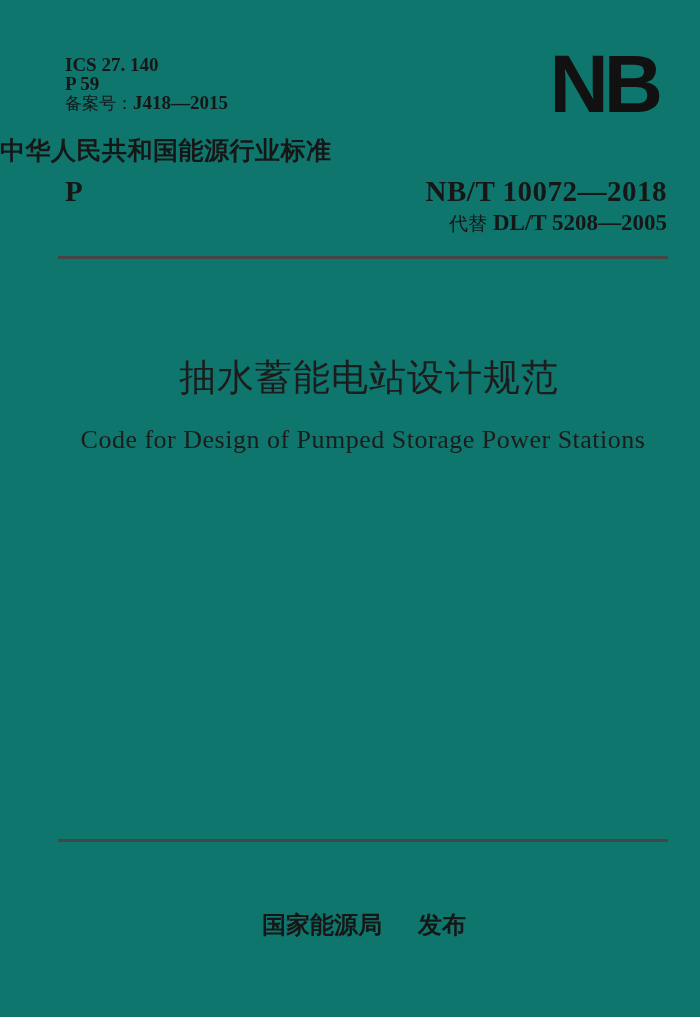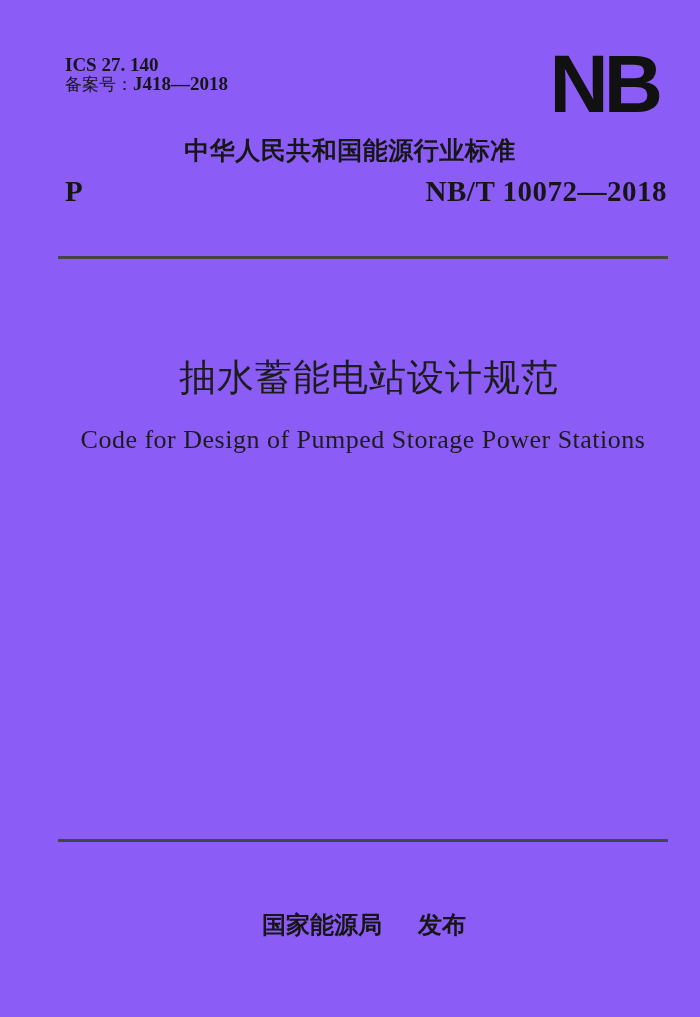--- a/index.html
+++ b/index.html
@@ -4,21 +4,21 @@
 <style>
   html, body {
     margin: 0;
     padding: 0;
     background: #ffffff;
   }
   .page {
     position: relative;
     width: 700px;
     height: 1017px;
-    background: #8b5cf6;
+    background: #0f766e;
     color: #161616;
     font-family: "Liberation Serif", "DejaVu Serif", serif;
     overflow: hidden;
   }
   
   .meta-block {
     position: absolute;
     left: 65px;
     top: 55px;
   }
@@ -48,21 +48,21 @@
     letter-spacing: -5px;
     color: #111111;
   }
 
   
   .category {
     position: absolute;
     top: 135px;
     left: 0;
     width: 100%;
-    text-align: center;
+    text-align: left;
     font-family: "Liberation Sans", "DejaVu Sans", sans-serif;
     font-weight: bold;
     font-size: 25px;
     line-height: 1.2;
     letter-spacing: 0.5px;
   }
 
   
   .number-row {
     position: absolute;
@@ -168,34 +168,38 @@
   }
   .pub-action { margin-left: 36px; }
 </style>
 </head>
 <body>
 
 <div class="page">
 
   <div class="meta-block">
     <div class="meta-line">ICS 27. 140</div>
+    <div class="meta-line">P 59</div>
     <div class="meta-line">
-      <span class="cjk-sans record-label">备案号：</span><span class="record-number">J418—2018</span>
+      <span class="cjk-sans record-label">备案号：</span><span class="record-number">J418—2015</span>
     </div>
   </div>
 
   <div class="nb-logo">NB</div>
 
   <div class="category">中华人民共和国能源行业标准</div>
 
   <div class="number-row">
     <span class="class-letter">P</span>
     <span class="std-number">NB/T 10072—2018</span>
   </div>
 
+  <div class="replaces-row">
+    <span class="cjk-sans replaces-label">代替</span><span class="replaces-number">DL/T 5208—2005</span>
+  </div>
 
   <div class="rule rule-top"></div>
 
   <h1 class="title-cn">抽水蓄能电站设计规范</h1>
   <div class="title-en">Code for Design of Pumped Storage Power Stations</div>
 
 
   <div class="rule rule-bottom"></div>
 
   <div class="publisher-row">

